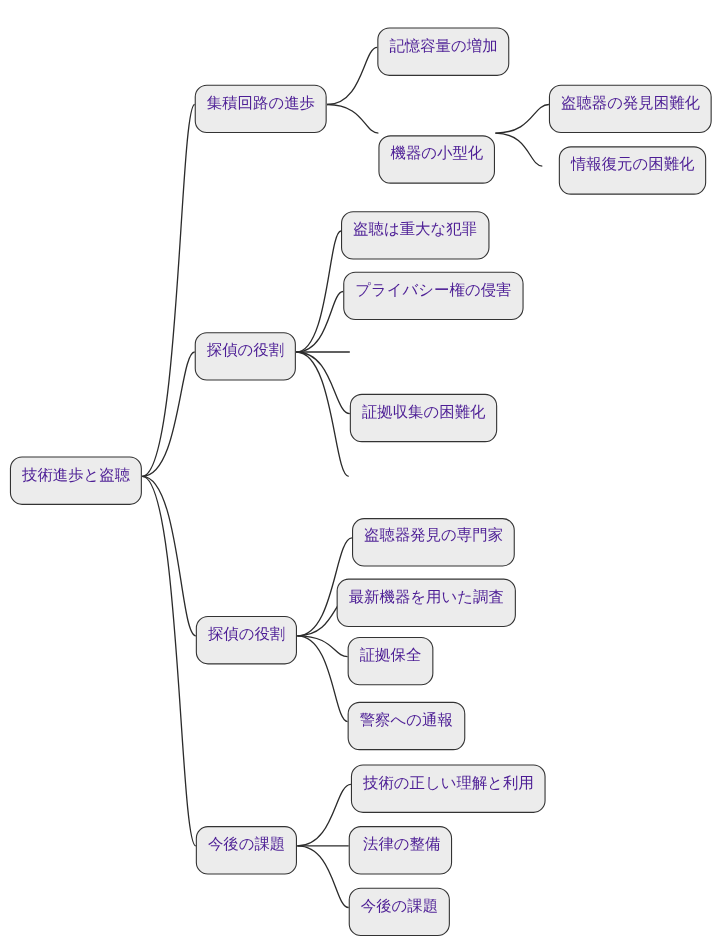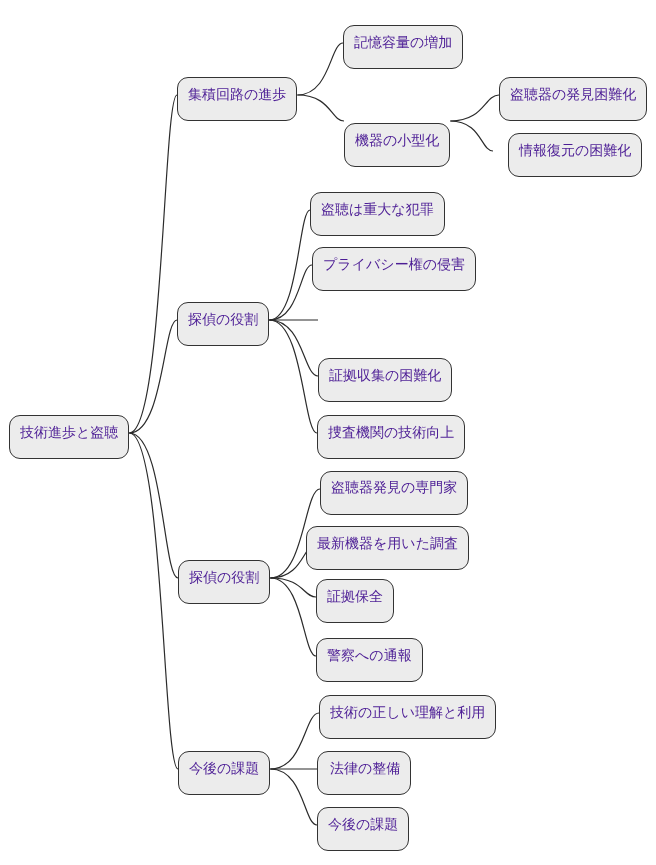--- a/index.html
+++ b/index.html
@@ -65,21 +65,20 @@
   <div class="node" id="n-b1" style="left:177px; top:77px;">集積回路の進歩</div>
   <div class="node" id="n-b1c1" style="left:343px; top:25px;">記憶容量の増加</div>
   <div class="node" id="n-b1c2" style="left:344px; top:103px;margin-top:20px;">機器の小型化</div>
   <div class="node" id="n-b1c2c1" style="left:499px; top:77px;">盗聴器の発見困難化</div>
   <div class="node" id="n-b1c2c2" style="left:482px; top:133px;margin-left:26px;">情報復元の困難化</div>
 
   <div class="node" id="n-b2" style="left:177px; top:302px;">探偵の役割</div>
   <div class="node" id="n-b2c1" style="left:310px; top:192px;">盗聴は重大な犯罪</div>
   <div class="node" id="n-b2c2" style="left:312px; top:247px;">プライバシー権の侵害</div>
   <div class="node" id="n-b2c4" style="left:318px; top:358px;">証拠収集の困難化</div>
-  <div class="node" id="n-b2c5" style="left:317px; top:415px;">捜査機関の技術向上</div>
 
   <div class="node" id="n-b3" style="left:178px; top:560px;">探偵の役割</div>
   <div class="node" id="n-b3c1" style="left:320px; top:471px;font-family:Liberation Mono, monospace;">盗聴器発見の専門家</div>
   <div class="node" id="n-b3c2" style="left:306px; top:526px;">最新機器を用いた調査</div>
   <div class="node" id="n-b3c3" style="left:316px; top:579px;">証拠保全</div>
   <div class="node" id="n-b3c4" style="left:316px; top:638px;text-align:right;">警察への通報</div>
 
   <div class="node" id="n-b4" style="left:178px; top:751px;">今後の課題</div>
   <div class="node" id="n-b4c1" style="left:319px; top:695px;">技術の正しい理解と利用</div>
   <div class="node" id="n-b4c2" style="left:317px; top:751px;padding-left:12px;">法律の整備</div>

